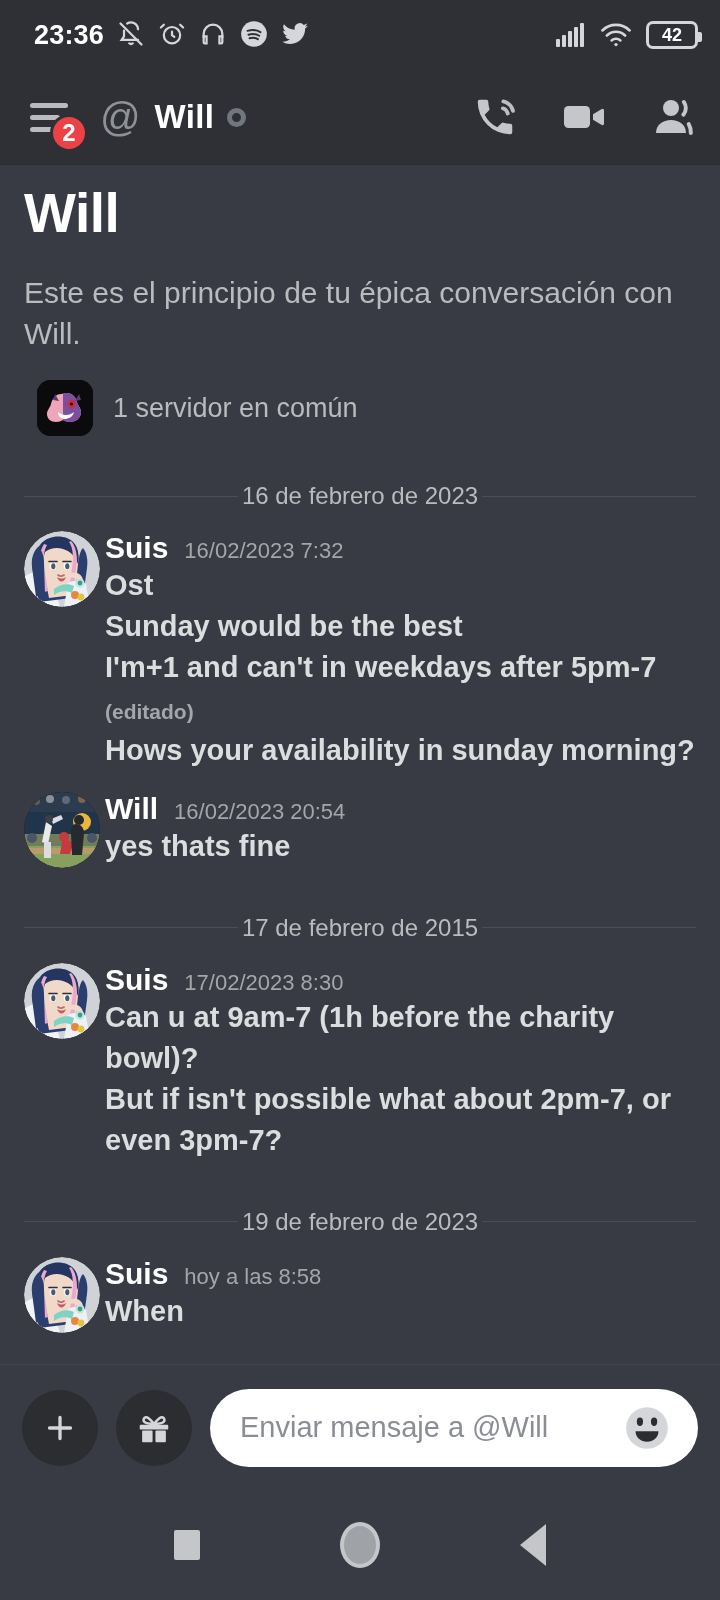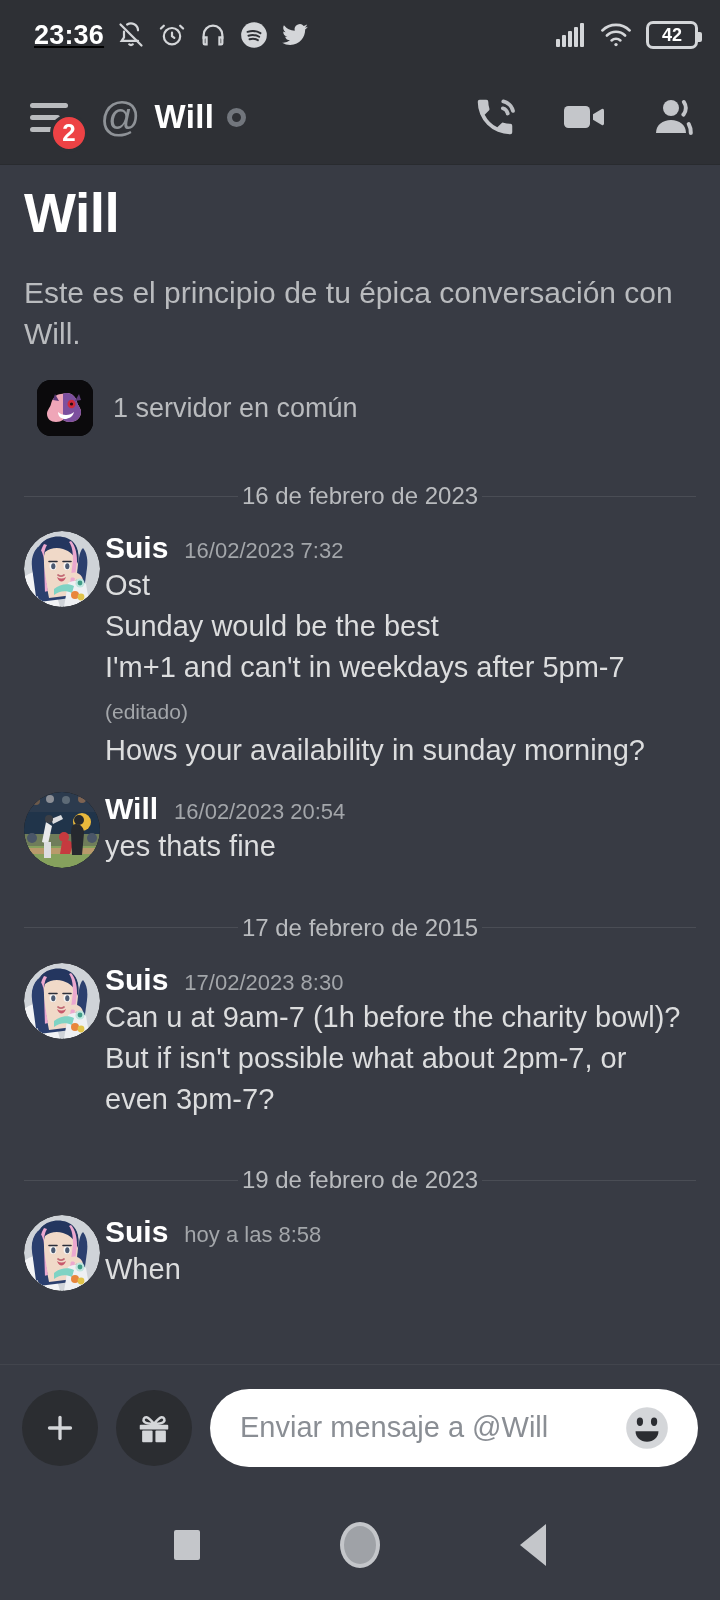--- a/index.html
+++ b/index.html
@@ -10,21 +10,21 @@
     overflow: hidden;
   }
   .phone { width: 720px; height: 1600px; display: flex; flex-direction: column; background: #383b44; }
 
   
   .statusbar {
     height: 70px; background: #2e3035;
     display: flex; align-items: center; justify-content: space-between;
     padding: 0 22px 0 34px; flex: 0 0 70px;
   }
-  .sb-left { display: flex; align-items: center; gap: 13px; text-decoration: underline; }
+  .sb-left { display: flex; align-items: flex-start; gap: 13px; }
   .sb-time { color: #fff; font-size: 27px; font-weight: bold; letter-spacing: .2px; }
   .sb-right { display: flex; align-items: center; gap: 14px; }
   .ic { display: inline-flex; align-items: center; justify-content: center; }
   .batt {
     width: 52px; height: 28px; border: 3px solid #d4d6d9; border-radius: 7px;
     display: flex; align-items: center; justify-content: center; position: relative;
   }
   .batt::after {
     content: ""; position: absolute; right: -7px; top: 8px;
     width: 4px; height: 10px; background: #d4d6d9; border-radius: 0 2px 2px 0;
@@ -72,21 +72,21 @@
   .divider { display: flex; align-items: center; gap: 4px; margin: 46px 0 18px; }
   .divider .line { flex: 1 1 auto; height: 1px; background: #4a4d55; }
   .divider .lbl { color: #b9bbbe; font-size: 24px; white-space: nowrap; }
 
   .msg { display: flex; gap: 5px; margin-top: 21px; }
   .avatar { width: 76px; height: 76px; border-radius: 50%; overflow: hidden; flex: 0 0 76px; background: #202225; }
   .msg-body { flex: 1 1 auto; min-width: 0; }
   .msg-head { display: flex; align-items: baseline; gap: 16px; }
   .author { color: #fff; font-size: 30px; font-weight: bold; }
   .stamp { color: #a3a6aa; font-size: 22px; }
-  .line-text { color: #dcddde; font-size: 29px; line-height: 1.42; }
+  .line-text { color: #dcddde; font-size: 29px; line-height: 1.42; font-weight: bold; }
   .edited { color: #a3a6aa; font-size: 21px; }
 
   
   .composer {
     flex: 0 0 126px; background: #383b44; border-top: 1px solid #42454d;
     display: flex; align-items: center; gap: 18px; padding: 0 22px;
   }
   .round-btn {
     width: 76px; height: 76px; border-radius: 50%; background: #2b2d31;
     display: flex; align-items: center; justify-content: center; flex: 0 0 76px;

